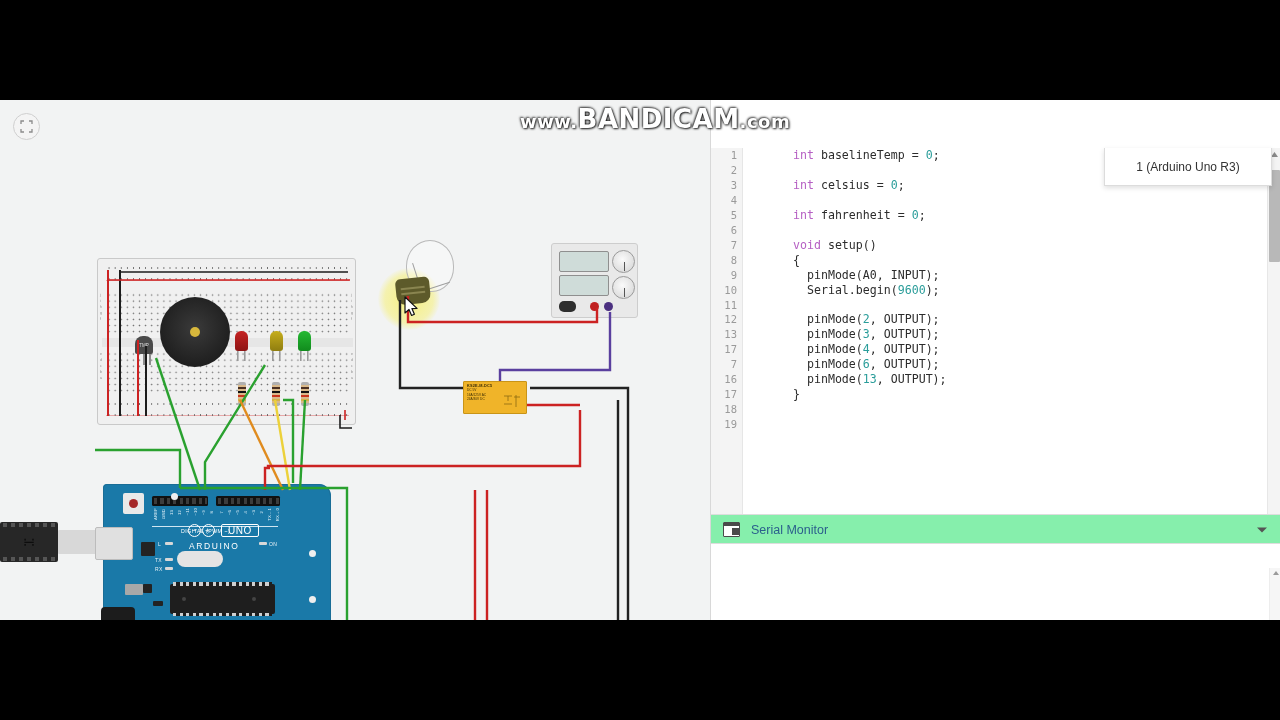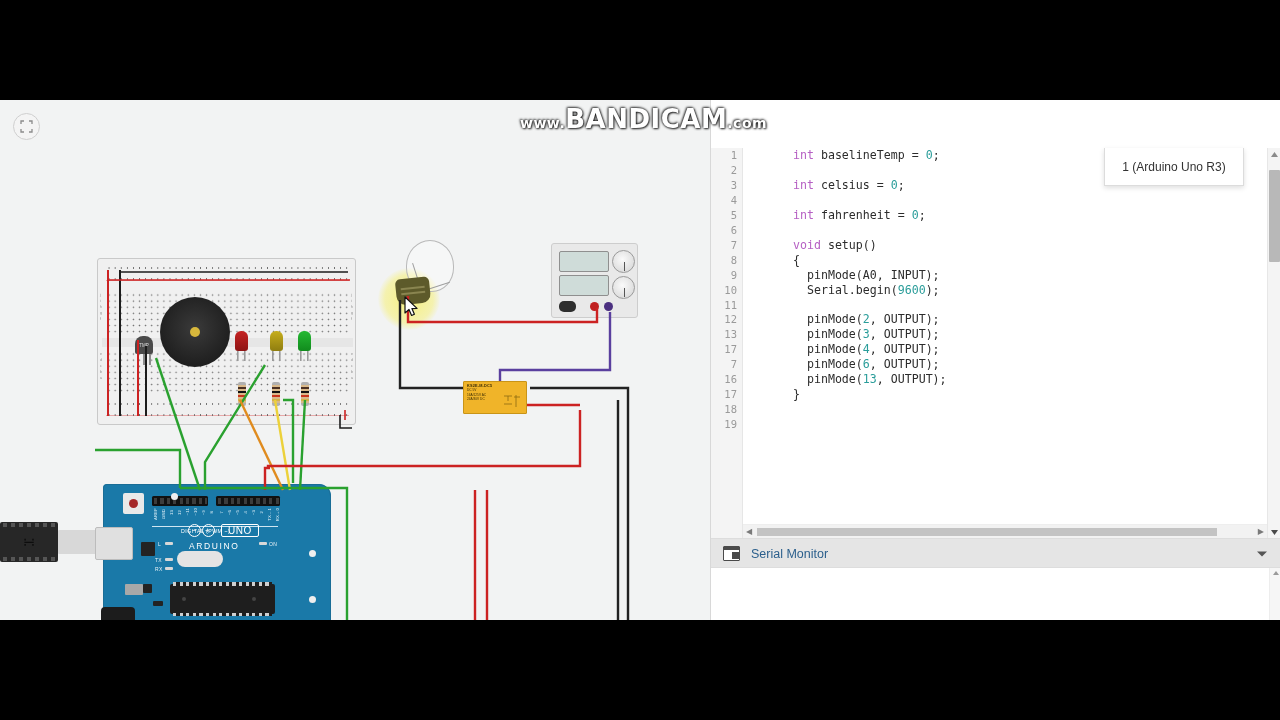--- a/index.html
+++ b/index.html
@@ -277,21 +277,21 @@
     position:absolute; left:0; top:0; width:570px; height:48px;
     background:#fafafa; border-bottom:1px solid #e2e2e2;
   }
   .tb-label { position:absolute; left:20px; top:16px; font-size:13px; color:#5c5c5c; }
   .tb-btn {
     position:absolute; top:10px; width:31px; height:28px;
     background:#f0f0f0; border:1px solid #e0e0e0; border-radius:2px;
     display:flex; align-items:center; justify-content:center;
   }
   .bs-menu {
-    position:absolute; left:1103px; top:48px; width:140px; height:38px;
+    position:absolute; left:1103px; top:48px; width:168px; height:38px;
     background:#fff; border:1px solid #dcdcdc; border-top:none;
     box-shadow:0 2px 5px rgba(0,0,0,.13);
     display:flex; align-items:center; justify-content:center;
     z-index:40;
   }
   .bs-menu span { font-size:12px; color:#333; }
 
   .editor {
     position:absolute; left:0; top:48px; width:570px; height:390px;
     background:#fff; overflow:hidden;
@@ -325,22 +325,22 @@
   .vscroll .arrow { position:absolute; left:0; width:13px; height:12px; display:flex; align-items:center; justify-content:center; }
 
   .hscroll {
     position:absolute; left:32px; bottom:0; right:13px; height:14px;
     background:#f2f2f2; border-top:1px solid #eee;
   }
   .hscroll .thumb { position:absolute; left:14px; top:3px; width:460px; height:8px; background:#c3c3c3; }
   .hscroll .ar { position:absolute; top:2px; font-size:8px; color:#7a7a7a; }
 
   .sm-header {
-    position:absolute; left:0; top:438px; width:570px; height:30px;
-    background:#e5e5e5; border-top:1px solid #ddd; border-bottom:1px solid #ddd;
+    position:absolute; left:0; top:414px; width:570px; height:30px;
+    background:#86efac; border-top:1px solid #ddd; border-bottom:1px solid #ddd;
   }
   .sm-icon { position:absolute; left:12px; top:7px; width:17px; height:15px; border:1.6px solid #4a4a4a; border-radius:1px; background:#fff; }
   .sm-icon::before { content:""; position:absolute; left:0; top:0; right:0; height:3px; background:#4a4a4a; }
   .sm-icon::after { content:""; position:absolute; left:8px; top:5px; width:7px; height:7px; background:#4a4a4a; }
   .sm-title { position:absolute; left:40px; top:8px; font-size:12.5px; color:#2b5f8c; }
   .sm-caret { position:absolute; right:14px; top:12px; }
 
   .sm-body {
     position:absolute; left:0; top:468px; width:570px; height:112px;
     background:#fff;
@@ -348,21 +348,21 @@
   .sm-scroll { position:absolute; right:0; top:0; width:12px; height:112px; background:#f6f6f6; border-left:1px solid #ededed; }
 
   
   .watermark {
     position:absolute; left:520px; top:104px; z-index:60;
     font-family:"DejaVu Sans", sans-serif;
     font-weight:bold; letter-spacing:.5px; white-space:nowrap;
     color:#fff;
     text-shadow: 0 0 3px rgba(0,0,0,.85), 1px 1px 2px rgba(0,0,0,.7), -1px -1px 2px rgba(0,0,0,.5);
   }
-  .wm-small { font-size:14px; }
+  .wm-small { font-size:18px; }
   .wm-big { font-size:26px; }
 </style>
 </head>
 <body>
 
 <div id="root">
 
   <div class="app">
 
     <div class="canvas-pane">

